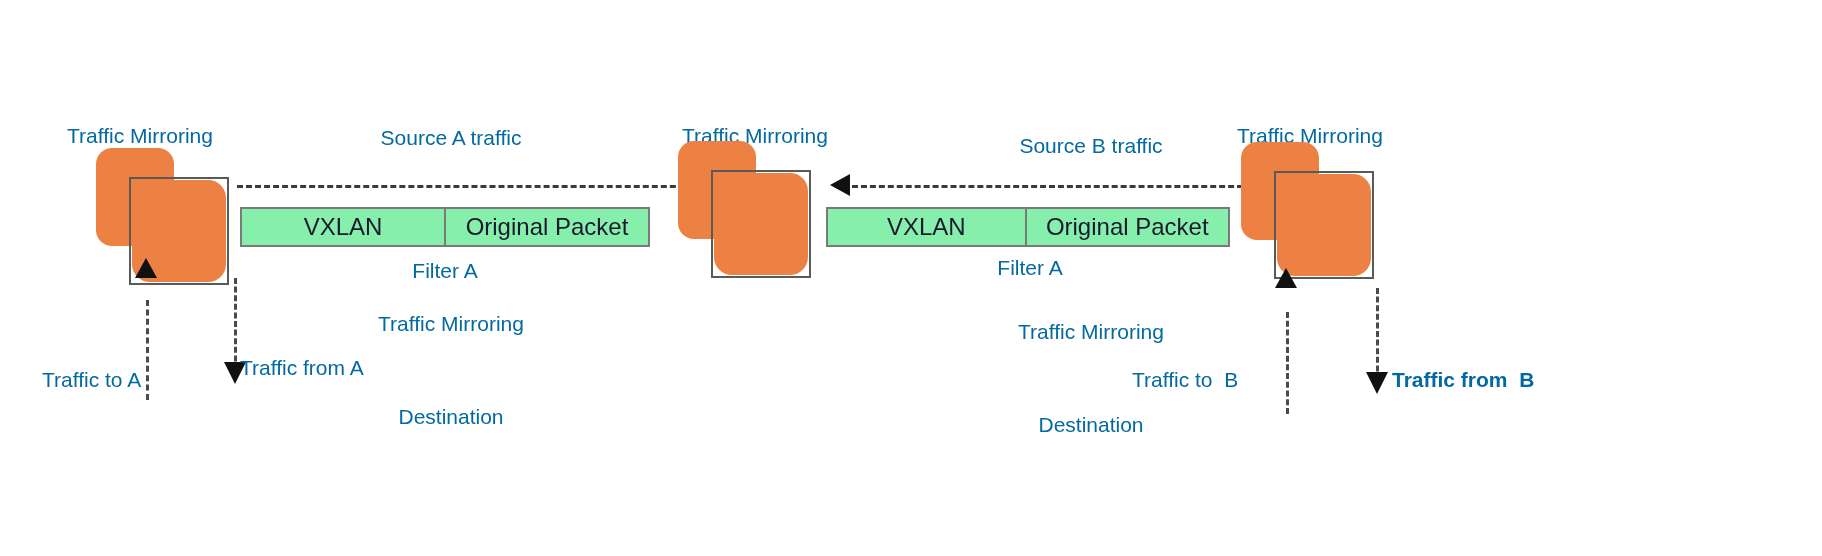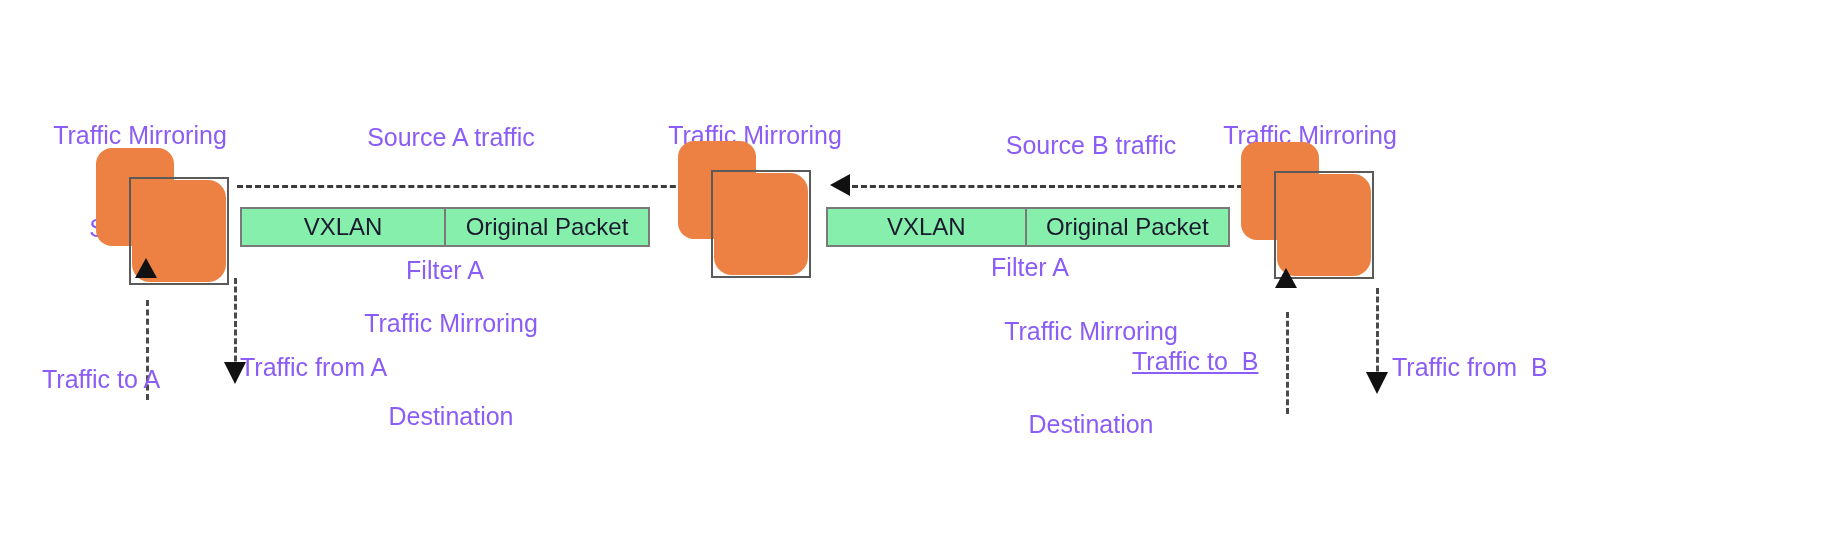--- a/index.html
+++ b/index.html
@@ -14,22 +14,22 @@
     position: relative;
     width: 1822px;
     height: 556px;
     background: #ffffff;
     overflow: hidden;
   }
 
   
   .txt {
     position: absolute;
-    color: #8b5cf6;
-    font-size: 25px;
+    color: #0369a1;
+    font-size: 21px;
     line-height: 31px;
     white-space: pre;
   }
   .txt.center {
     text-align: center;
   }
 
   
   .stack {
     position: absolute;
@@ -204,19 +204,19 @@
   </div>
 
   <div class="stack" style="left:1241px; top:142px; width:140px; height:145px;">
     <div class="sq-back"></div>
     <div class="sq-front"></div>
     <div class="frame"></div>
   </div>
 
   <div class="vdashline" style="left:1286px; top:312px; height:102px;"></div>
   <div class="arrow up" style="left:1275px; top:268px;"></div>
-  <div class="txt" style="left:1132px; top:346px;text-decoration:underline;">Traffic to  B</div>
+  <div class="txt" style="left:1132px; top:364px;">Traffic to  B</div>
 
   <div class="vdashline" style="left:1376px; top:288px; height:92px;"></div>
   <div class="arrow down" style="left:1366px; top:372px;"></div>
-  <div class="txt" style="left:1392px; top:352px;">Traffic from  B</div>
+  <div class="txt" style="left:1392px; top:364px;font-weight:bold;">Traffic from  B</div>
 
 </div>
 
 </body></html>

